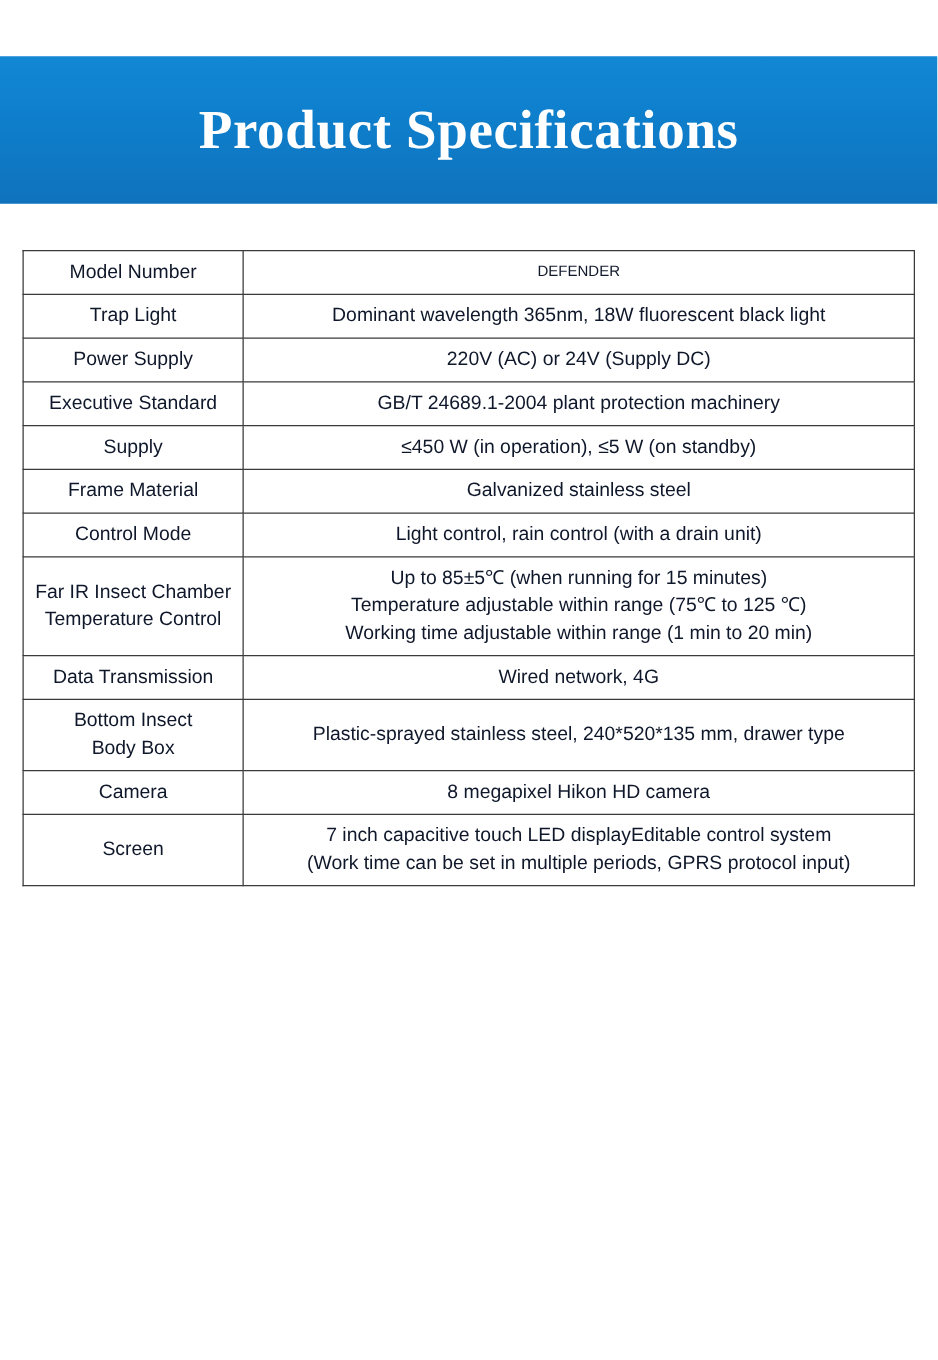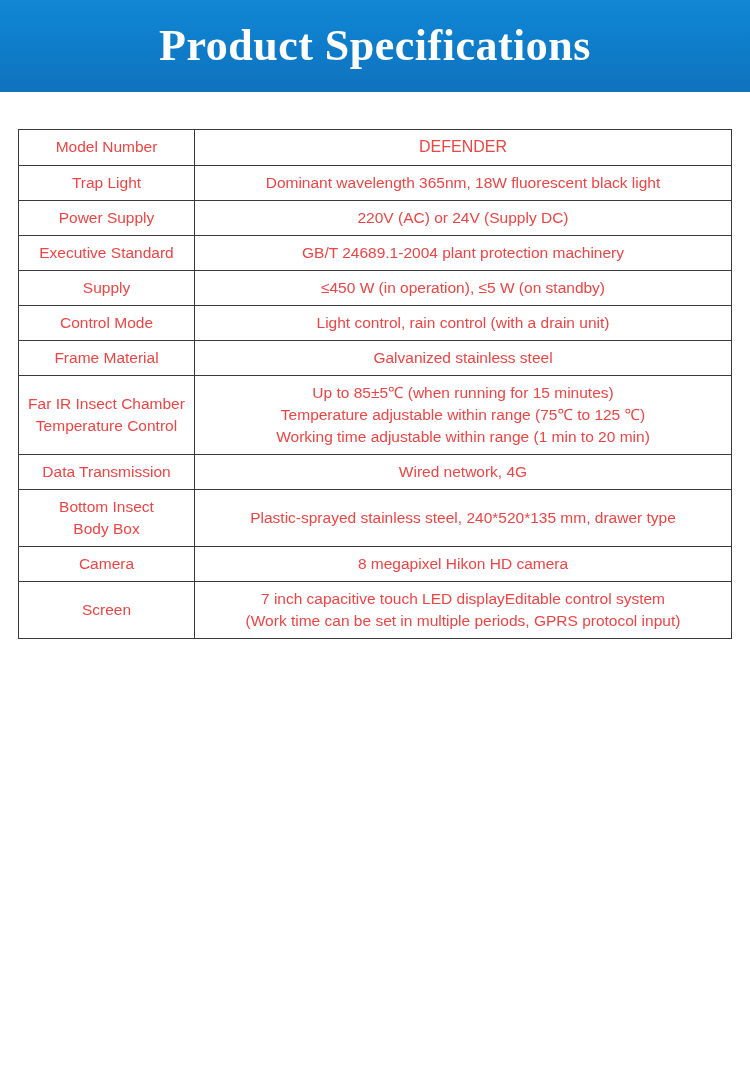--- a/index.html
+++ b/index.html
@@ -15,25 +15,26 @@
   }
   .page {
     position: relative;
     width: 750px;
     height: 1088px;
     box-sizing: border-box;
     background: #ffffff;
   }
   .header-band {
     width: 750px;
-    height: 92px;
+    height: 118px;
     background: linear-gradient(180deg, #1287d4 0%, #0e7ecb 45%, #1072bd 100%);
     display: flex;
     align-items: center;
     justify-content: center;
+    margin-top: 45px;
   }
   .header-title {
     font-family: "Liberation Serif", serif;
     font-weight: bold;
     color: #ffffff;
     font-size: 44px;
     letter-spacing: 0.5px;
     line-height: 1;
   }
   .spec-wrap {
@@ -41,36 +42,36 @@
     box-sizing: border-box;
   }
   table.spec-table {
     width: 714px;
     border-collapse: collapse;
     table-layout: fixed;
     border: 1px solid #3a3a3a;
   }
   table.spec-table td {
     border: 1px solid #3a3a3a;
-    color: #ef4444;
+    color: #0f172a;
     font-size: 15.5px;
     text-align: center;
     vertical-align: middle;
     padding: 6px 4px;
     line-height: 1.42;
   }
   td.label-cell {
     width: 167px;
     font-size: 15.5px;
   }
   td.value-cell {
     font-size: 15.5px;
   }
   tr.model-row td.value-cell {
-    font-size: 16px;
+    font-size: 12px;
   }
   .multiline {
     display: block;
   }
 </style>
 </head>
 <body>
 
 <div class="page">
 
@@ -116,32 +117,32 @@
           <tr>
             <td class="label-cell">
               <span class="multiline">Supply</span>
             </td>
             <td class="value-cell">
               <span class="multiline">≤450 W (in operation), ≤5 W (on standby)</span>
             </td>
           </tr>
           <tr>
             <td class="label-cell">
+              <span class="multiline">Frame Material</span>
+            </td>
+            <td class="value-cell">
+              <span class="multiline">Galvanized stainless steel</span>
+            </td>
+          </tr>
+          <tr>
+            <td class="label-cell">
               <span class="multiline">Control Mode</span>
             </td>
             <td class="value-cell">
               <span class="multiline">Light control, rain control (with a drain unit)</span>
-            </td>
-          </tr>
-          <tr>
-            <td class="label-cell">
-              <span class="multiline">Frame Material</span>
-            </td>
-            <td class="value-cell">
-              <span class="multiline">Galvanized stainless steel</span>
             </td>
           </tr>
           <tr>
             <td class="label-cell">
               <span class="multiline">Far IR Insect Chamber</span>
               <span class="multiline">Temperature Control</span>
             </td>
             <td class="value-cell">
               <span class="multiline">Up to 85±5℃  (when running for 15 minutes)</span>
               <span class="multiline">Temperature adjustable within range (75℃ to 125 ℃)</span>

